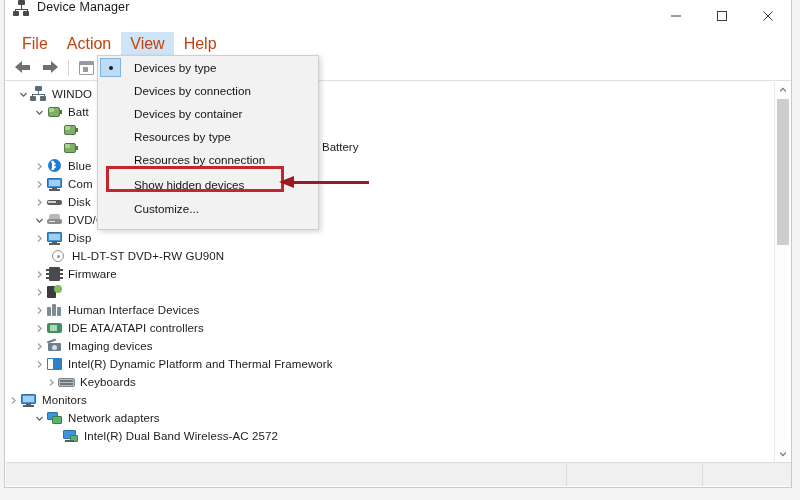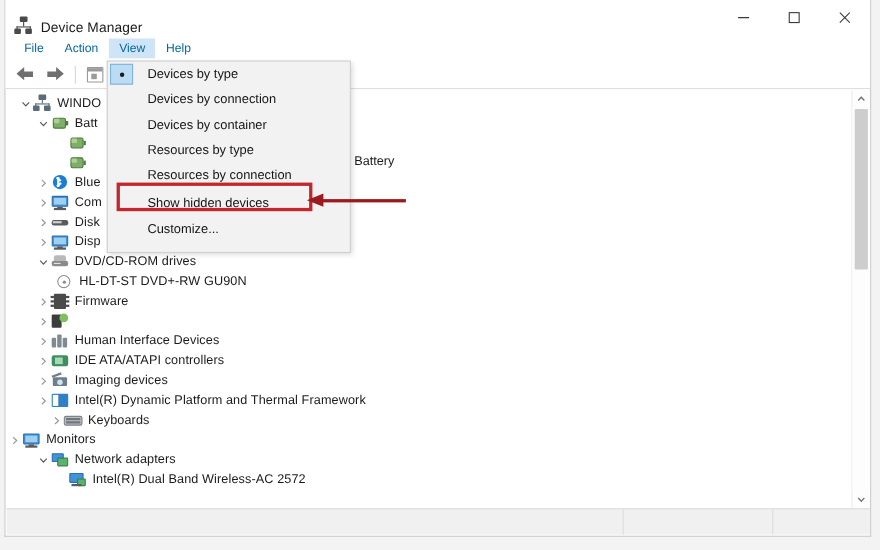--- a/index.html
+++ b/index.html
@@ -28,21 +28,21 @@
     box-sizing: border-box;
   }
 
   
   .titlebar {
     position: absolute;
     left: 0; top: 0;
     width: 100%; height: 32px;
     background: #ffffff;
     display: flex;
-    align-items: flex-end;
+    align-items: flex-start;
     box-sizing: border-box;
   }
   .title-icon {
     margin-left: 8px;
     width: 17px; height: 17px;
     position: relative;
     flex: 0 0 auto;
   }
   .title-icon .tnode {
     position: absolute;
@@ -80,22 +80,22 @@
     position: absolute;
     left: 0; top: 32px;
     width: 100%; height: 23px;
     background: #ffffff;
     display: flex;
     align-items: center;
     padding-left: 8px;
     box-sizing: border-box;
   }
   .menu-item {
-    font-size: 11px;
-    color: #0369a1;
+    font-size: 16px;
+    color: #c2410c;
     padding: 3px 9px 3px 9px;
     margin-right: 1px;
     white-space: nowrap;
   }
   .menu-item.active {
     background: #cfe4f7;
   }
 
   
   .toolbar {
@@ -551,44 +551,44 @@
           <div class="ticon ic-disk">
             <div class="d1"></div>
               <div class="d2"></div>
           </div>
           <div class="tlabel">Disk</div>
         </div>
 
         <div class="trow" style="padding-left:26px">
           <div class="twist">
             <svg width="9" height="9" viewBox="0 0 9 9">
+                <path d="M1.5 3 L4.5 6.2 L7.5 3" fill="none" stroke="#5a5a5a" stroke-width="1.1"></path>
+              </svg>
+          </div>
+          <div class="ticon ic-dvd">
+            <div class="d2"></div>
+              <div class="d1"></div>
+              <div class="d3"></div>
+          </div>
+          <div class="tlabel">DVD/CD-ROM drives</div>
+        </div>
+
+        <div class="trow" style="padding-left:26px">
+          <div class="twist">
+            <svg width="9" height="9" viewBox="0 0 9 9">
                 <path d="M3 1.5 L6.2 4.5 L3 7.5" fill="none" stroke="#9a9a9a" stroke-width="1.1"></path>
               </svg>
           </div>
           <div class="ticon ic-mon">
             <div class="scr"></div>
               <div class="scr2"></div>
               <div class="st"></div>
               <div class="bs"></div>
           </div>
           <div class="tlabel">Disp</div>
-        </div>
-
-        <div class="trow" style="padding-left:26px">
-          <div class="twist">
-            <svg width="9" height="9" viewBox="0 0 9 9">
-                <path d="M1.5 3 L4.5 6.2 L7.5 3" fill="none" stroke="#5a5a5a" stroke-width="1.1"></path>
-              </svg>
-          </div>
-          <div class="ticon ic-dvd">
-            <div class="d2"></div>
-              <div class="d1"></div>
-              <div class="d3"></div>
-          </div>
-          <div class="tlabel">DVD/CD-ROM drives</div>
         </div>
 
         <div class="trow" style="padding-left:44px">
           <div class="ticon ic-dvdmed">
             <div class="disc"></div>
               <div class="hub"></div>
           </div>
           <div class="tlabel">HL-DT-ST DVD+-RW GU90N</div>
         </div>
 

